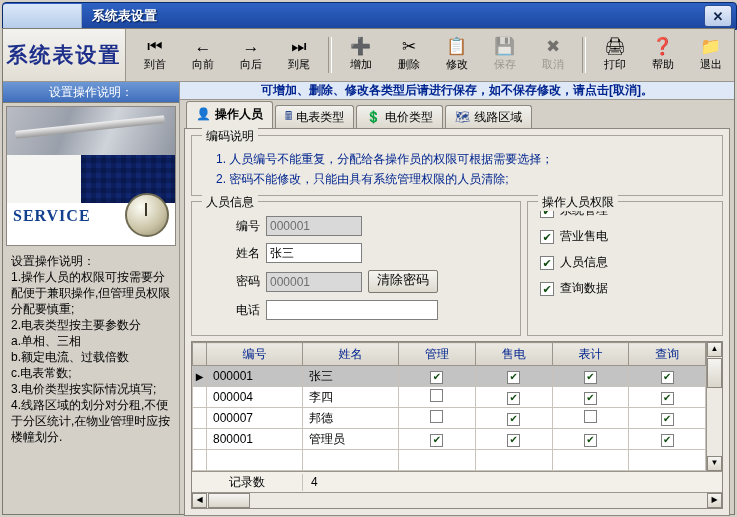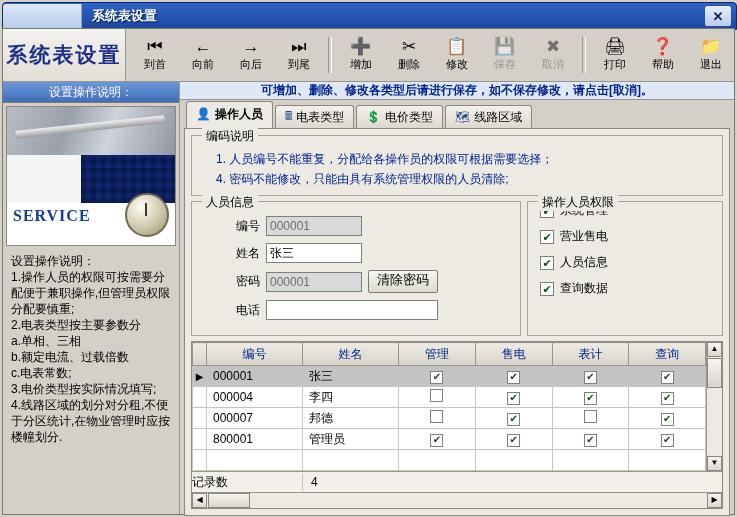--- a/index.html
+++ b/index.html
@@ -182,21 +182,21 @@
   tr.selected td { background: #c3c3c3; }
   .rowmark { width: 14px; color: #000; font-size: 10px; }
   .gcbx {
     width: 11px; height: 11px; border: 1px solid #7f7f7f; background: #fff;
     display: inline-block; line-height: 10px; font-size: 10px; color: #104c10; text-align: center;
   }
   .gridfoot {
     height: 20px; display: flex; align-items: center; border-top: 1px solid #9a968e;
     background: #f2f0e9; font-size: 12px;
   }
-  .gf-label { width: 110px; text-align: left; border-right: 1px solid #c8c4bc; }
+  .gf-label { width: 110px; text-align: center; border-right: 1px solid #c8c4bc; }
   .gf-val { padding-left: 8px; }
   .vscroll {
     width: 15px; background: #eceae3; border-left: 1px solid #9a968e;
     display: flex; flex-direction: column; align-items: center;
   }
   .sbtn { width: 13px; height: 13px; border: 1px solid #8c8880;
     background: linear-gradient(#f6f5f1,#ddd9cf); font-size: 8px; text-align: center; line-height: 11px; cursor: pointer; }
   .sthumb { width: 13px; height: 28px; border: 1px solid #8c8880; background: linear-gradient(#f6f5f1,#d9d5cb); margin-top: 1px; cursor: pointer;}
   .hscroll { height: 15px; border-top: 1px solid #9a968e; background: #eceae3; display: flex; align-items: center; }
   .hthumb { width: 40px; height: 13px; border: 1px solid #8c8880; background: linear-gradient(#f6f5f1,#d9d5cb); margin-left: 1px; }
@@ -315,21 +315,21 @@
             <span class="ti">🗺</span>
             <span>线路区域</span>
           </div>
         </div>
 
         <div class="tabcontent">
 
           <div class="group explain">
             <div class="gtitle">编码说明</div>
             <div class="line">1. 人员编号不能重复，分配给各操作员的权限可根据需要选择；</div>
-            <div class="line">4. 密码不能修改，只能由具有系统管理权限的人员清除;</div>
+            <div class="line">2. 密码不能修改，只能由具有系统管理权限的人员清除;</div>
           </div>
 
           <div class="midrow">
             <div class="group person">
               <div class="gtitle">人员信息</div>
 
               <div class="frow">
                 <div class="flabel">编号</div>
                 <div class="finput readonly w-code">000001</div>
               </div>

